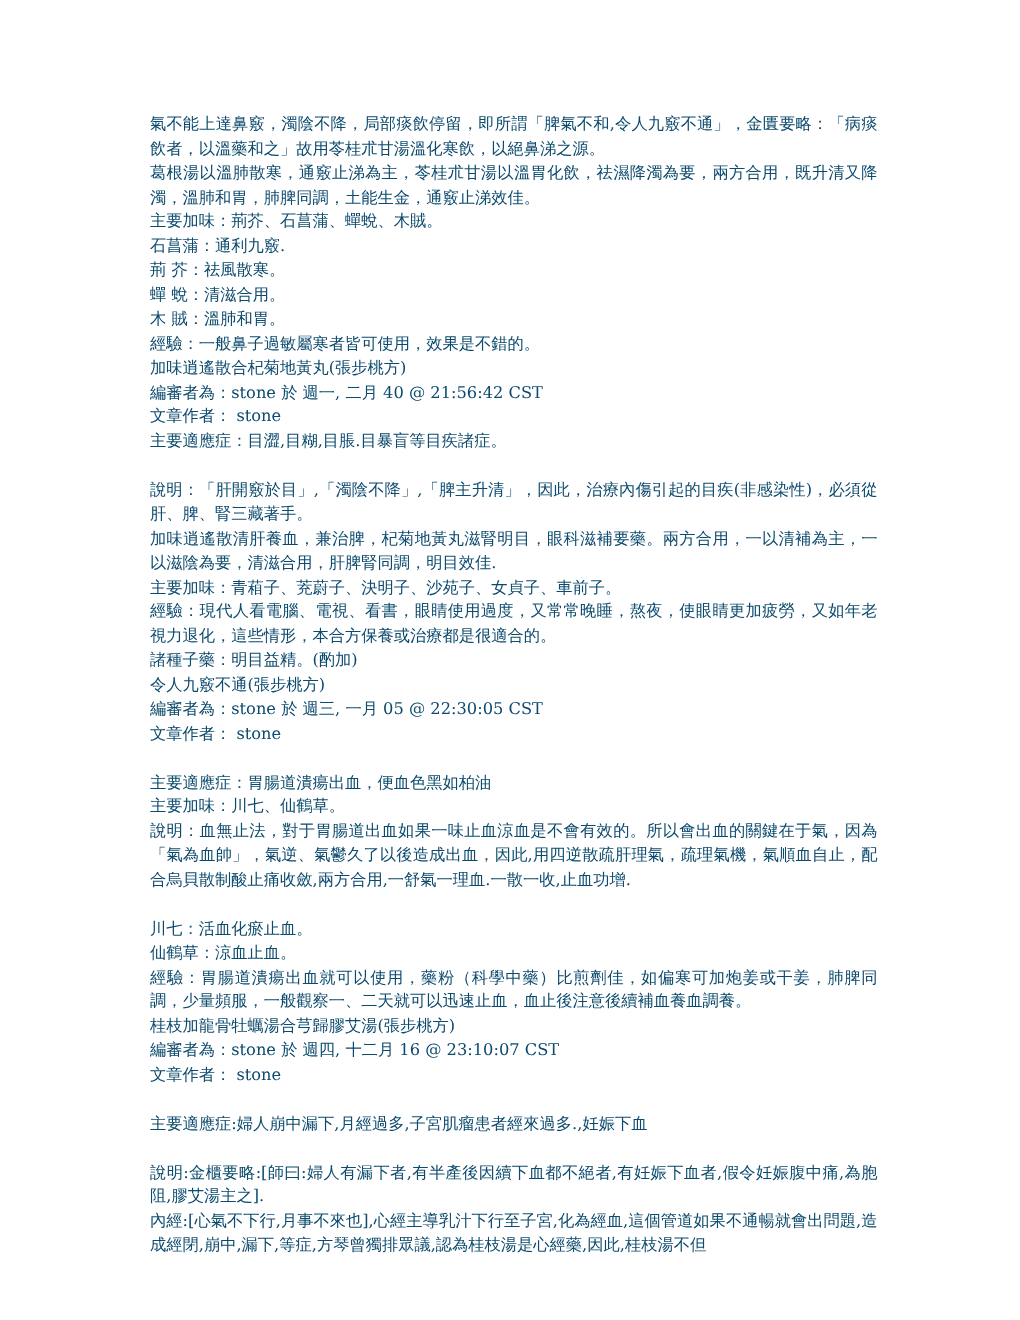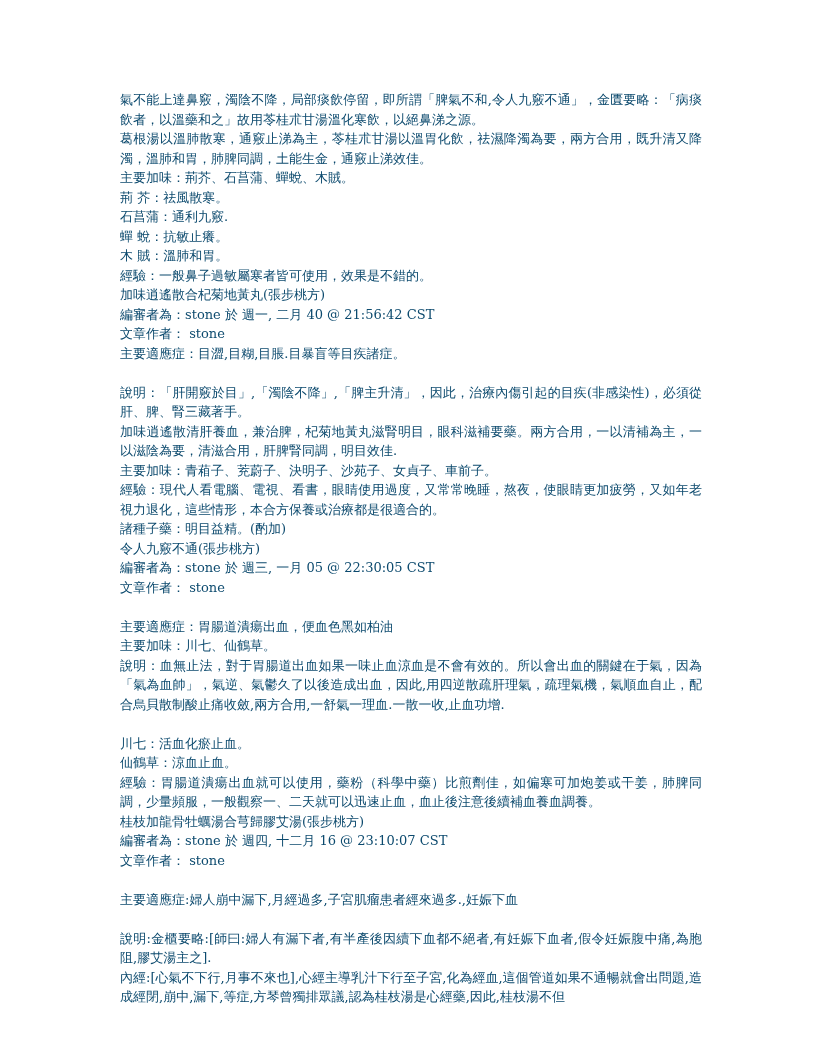--- a/index.html
+++ b/index.html
@@ -13,23 +13,23 @@
   .blank { height: 19.5px; }
   .meta { font-family: "DejaVu Serif", "Liberation Serif", serif; }
 </style>
 </head>
 <body>
 
 <div class="page">
   <p class="p">氣不能上達鼻竅，濁陰不降，局部痰飲停留，即所謂「脾氣不和,令人九竅不通」，金匱要略：「病痰飲者，以溫藥和之」故用苓桂朮甘湯溫化寒飲，以絕鼻涕之源。</p>
   <p class="p">葛根湯以溫肺散寒，通竅止涕為主，苓桂朮甘湯以溫胃化飲，祛濕降濁為要，兩方合用，既升清又降濁，溫肺和胃，肺脾同調，土能生金，通竅止涕效佳。</p>
   <p class="p">主要加味：荊芥、石菖蒲、蟬蛻、木賊。</p>
+  <p class="p">石菖蒲：通利九竅.</p>
   <p class="p">荊 芥：祛風散寒。</p>
-  <p class="p">石菖蒲：通利九竅.</p>
-  <p class="p">蟬 蛻：抗敏止癢。</p>
+  <p class="p">蟬 蛻：清滋合用。</p>
   <p class="p">木 賊：溫肺和胃。</p>
   <p class="p">經驗：一般鼻子過敏屬寒者皆可使用，效果是不錯的。</p>
   <p class="p">加味逍遙散合杞菊地黃丸(張步桃方)</p>
   <p class="p meta">編審者為：stone 於 週一, 二月 40 @ 21:56:42 CST</p>
   <p class="p meta">文章作者： stone</p>
   <p class="p">主要適應症：目澀,目糊,目脹.目暴盲等目疾諸症。</p>
   <div class="blank"></div>
   <p class="p">說明：「肝開竅於目」,「濁陰不降」,「脾主升清」，因此，治療內傷引起的目疾(非感染性)，必須從肝、脾、腎三藏著手。</p>
   <p class="p">加味逍遙散清肝養血，兼治脾，杞菊地黃丸滋腎明目，眼科滋補要藥。兩方合用，一以清補為主，一以滋陰為要，清滋合用，肝脾腎同調，明目效佳.</p>
   <p class="p">主要加味：青葙子、茺蔚子、決明子、沙苑子、女貞子、車前子。</p>

